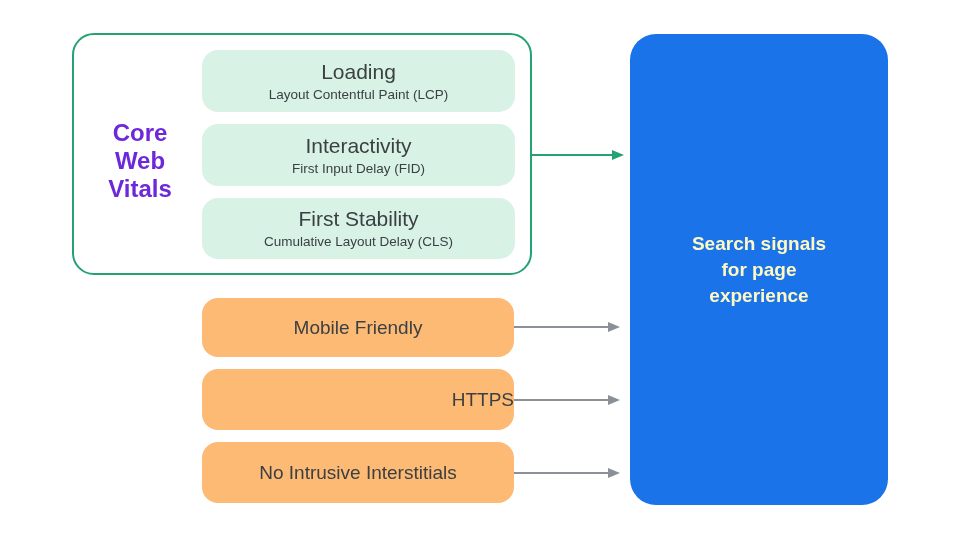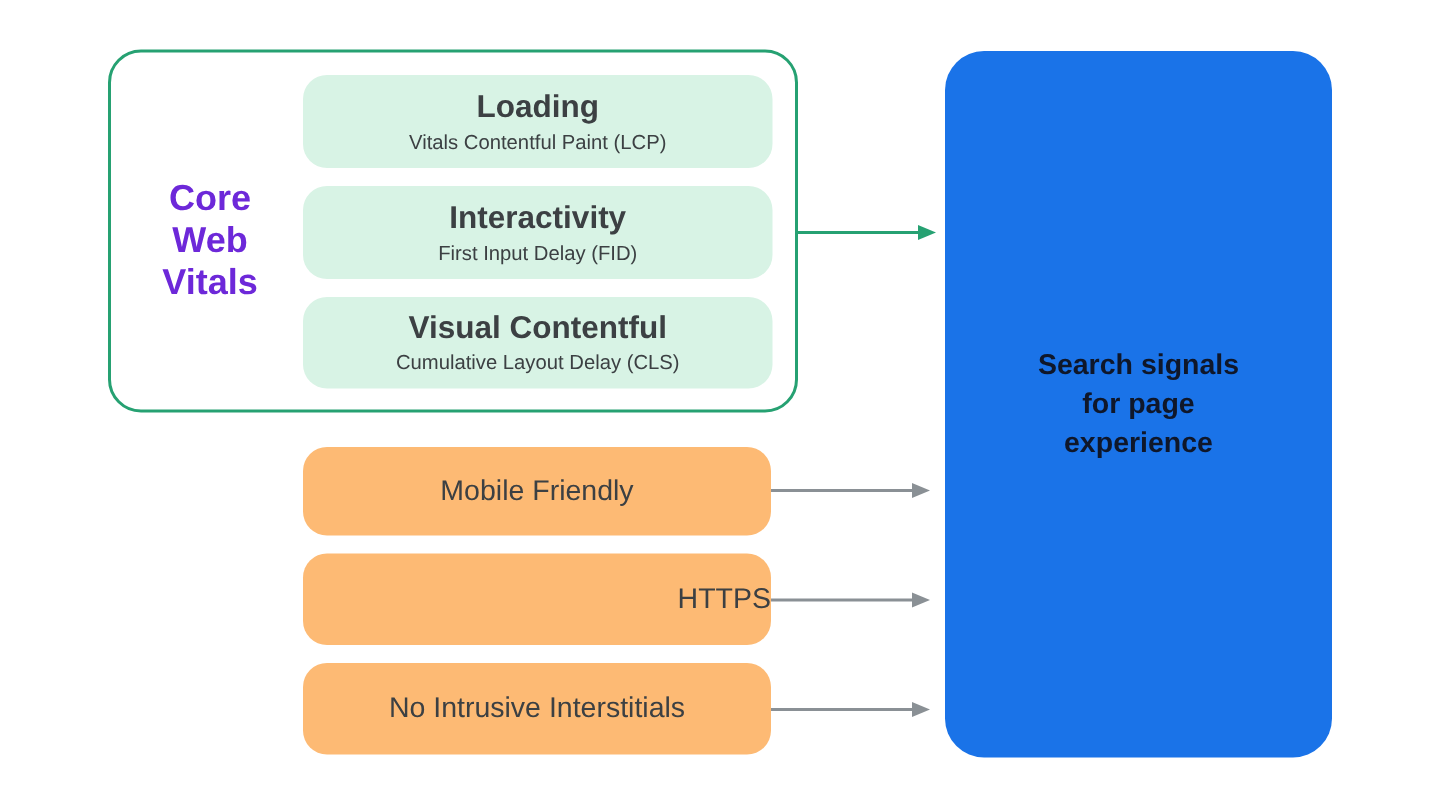--- a/index.html
+++ b/index.html
@@ -41,21 +41,21 @@
     display: flex;
     flex-direction: column;
     align-items: center;
     justify-content: center;
   }
   .vital-box.v1 { top: 15px; }
   .vital-box.v2 { top: 89px; }
   .vital-box.v3 { top: 163px; height: 61px; }
   .vital-title {
     font-size: 21px;
-    font-weight: 700;
+    font-weight: 400;
     color: #3c4043;
     line-height: 24px;
   }
   .vital-sub {
     font-size: 13.5px;
     color: #3c4043;
     margin-top: 3px;
     line-height: 16px;
   }
 
@@ -83,21 +83,21 @@
     width: 258px; height: 471px;
     background: #1a73e8;
     border-radius: 26px;
     display: flex;
     align-items: center;
     justify-content: center;
   }
   .blue-text {
     width: 160px;
     text-align: center;
-    color: #0f172a;
+    color: #fef9c3;
     font-size: 19px;
     font-weight: bold;
     line-height: 26px;
   }
 
   
   .arrow {
     position: absolute;
     height: 2px;
   }
@@ -120,30 +120,30 @@
 </head>
 <body>
 
 <div class="canvas">
 
   <div class="cwv-container">
     <div class="cwv-label">Core Web Vitals</div>
 
     <div class="vital-box v1">
       <div class="vital-title">Loading</div>
-      <div class="vital-sub">Vitals Contentful Paint (LCP)</div>
+      <div class="vital-sub">Layout Contentful Paint (LCP)</div>
     </div>
 
     <div class="vital-box v2">
       <div class="vital-title">Interactivity</div>
       <div class="vital-sub">First Input Delay (FID)</div>
     </div>
 
     <div class="vital-box v3">
-      <div class="vital-title">Visual Contentful</div>
+      <div class="vital-title">First Stability</div>
       <div class="vital-sub">Cumulative Layout Delay (CLS)</div>
     </div>
   </div>
 
   <div class="arrow green"></div>
 
   <div class="gray-box g1">
     <span>Mobile Friendly</span>
   </div>
   <div class="arrow gray a1"></div>

